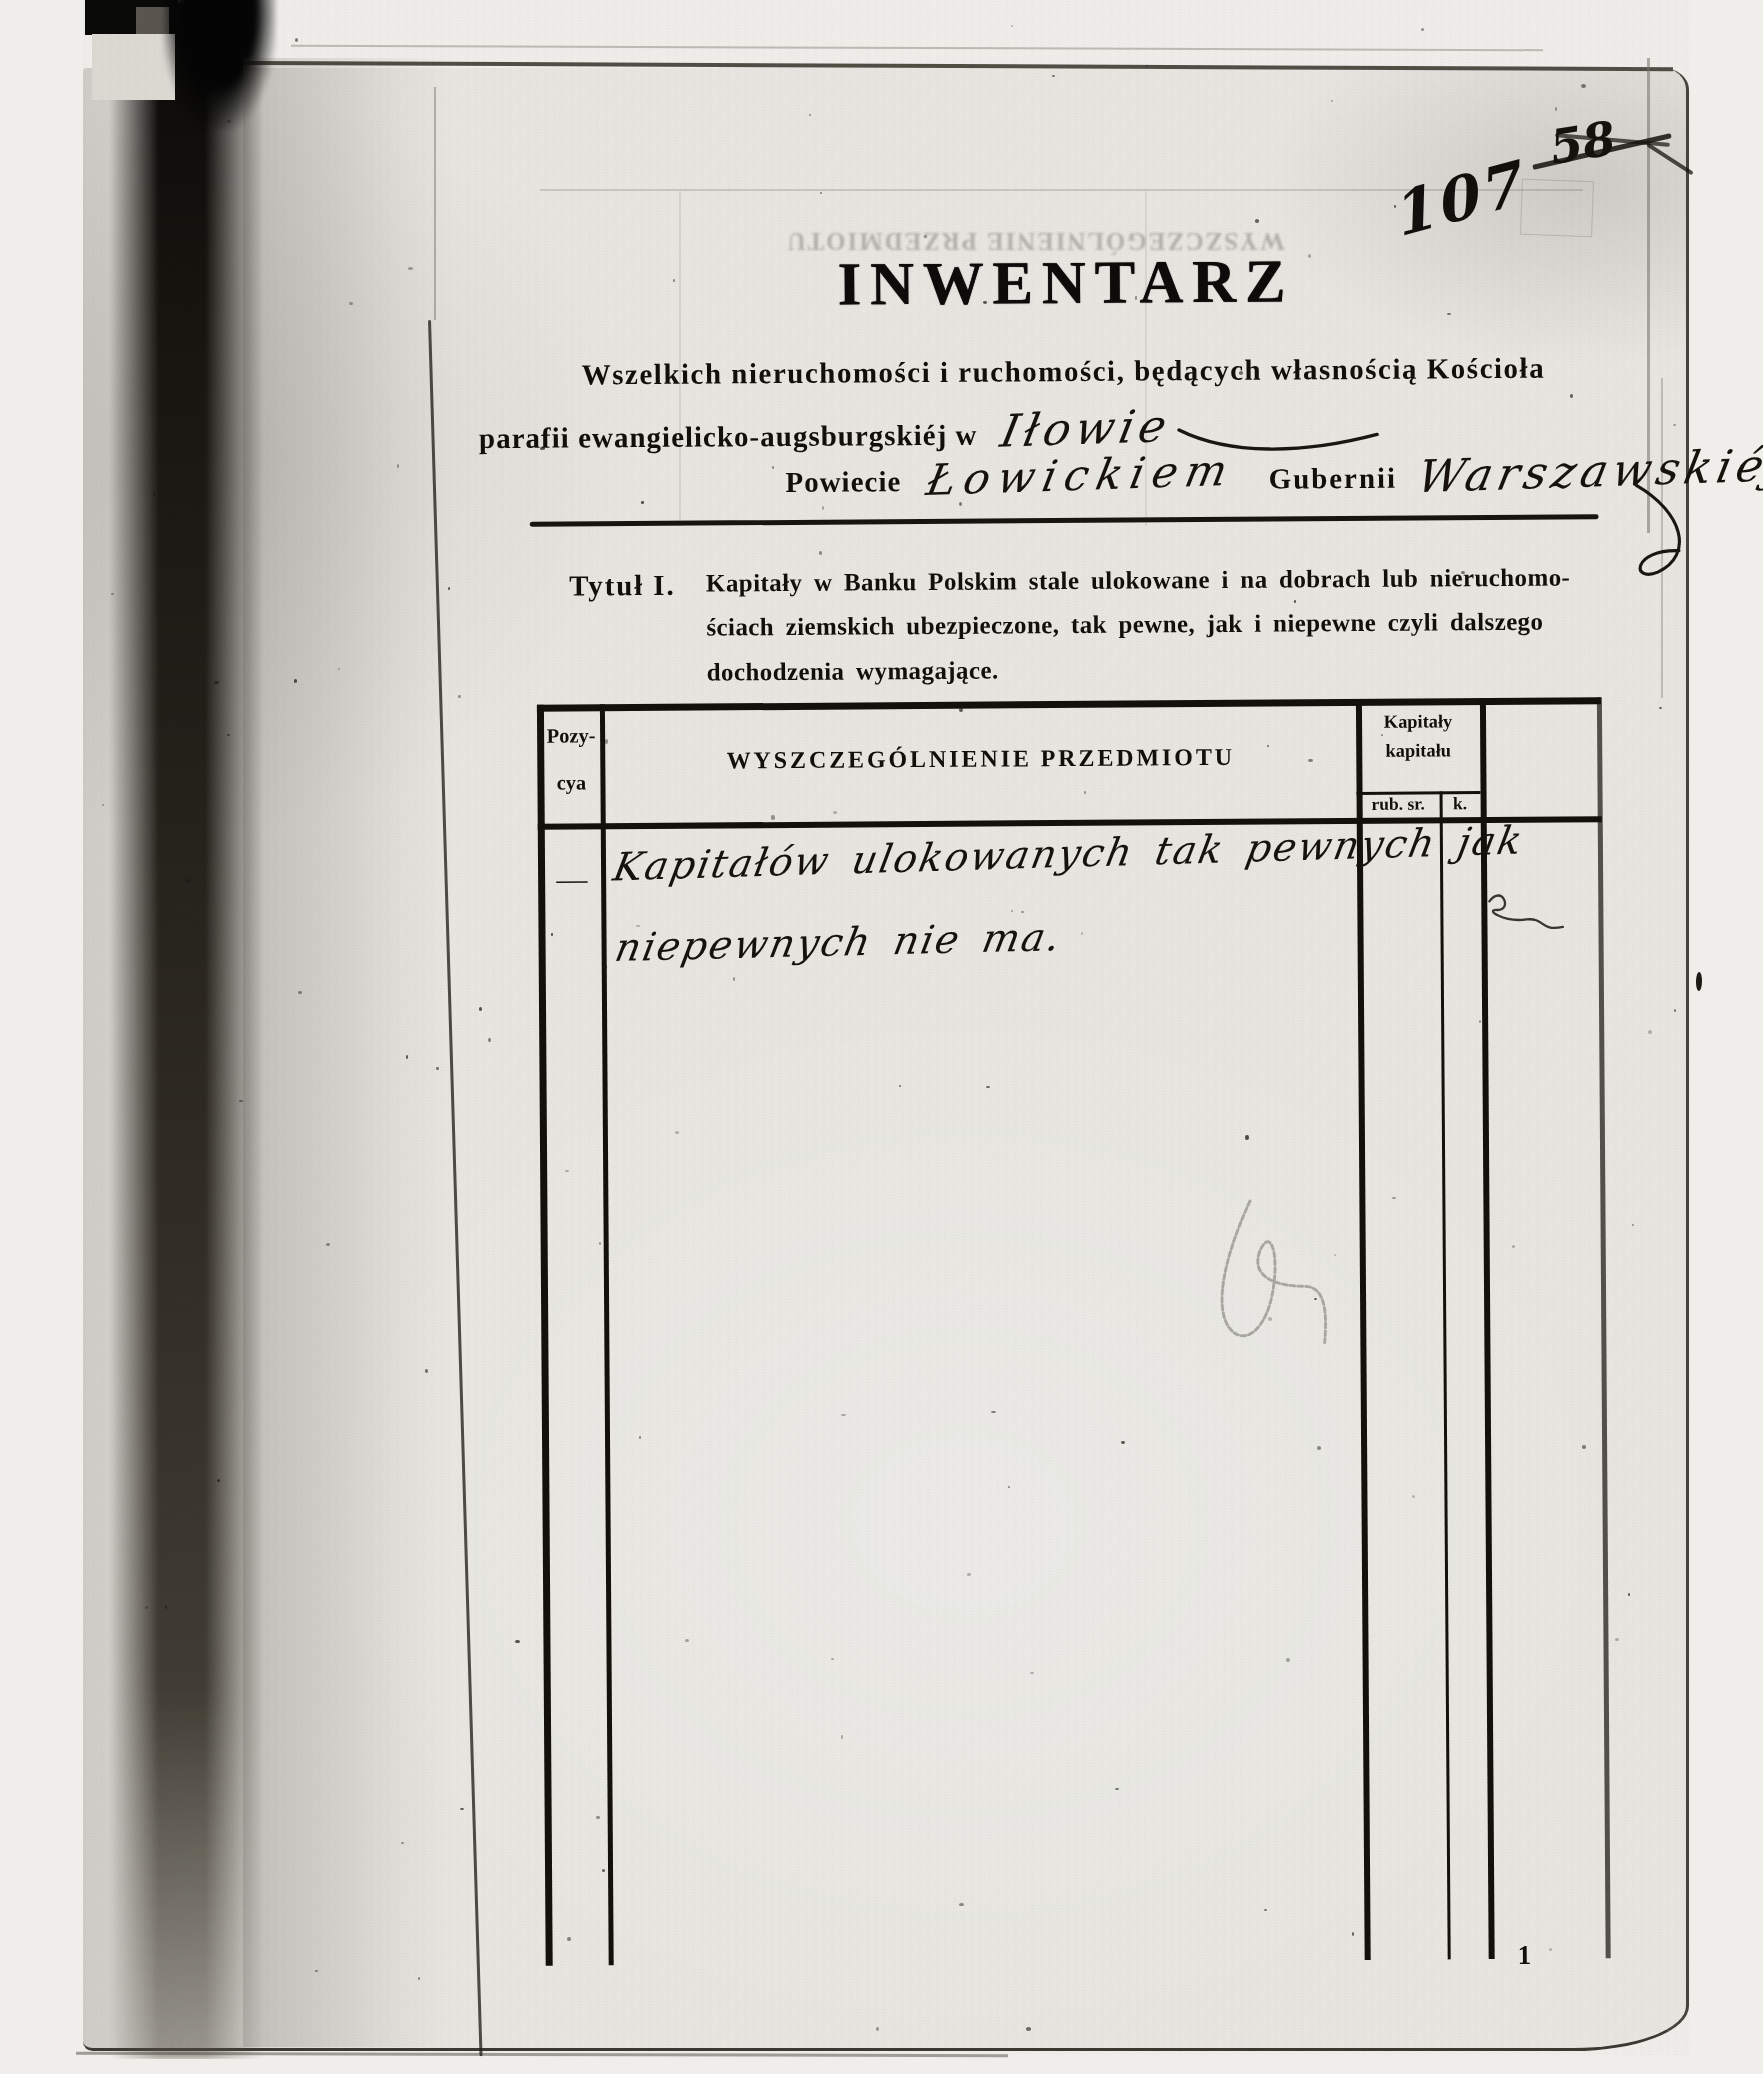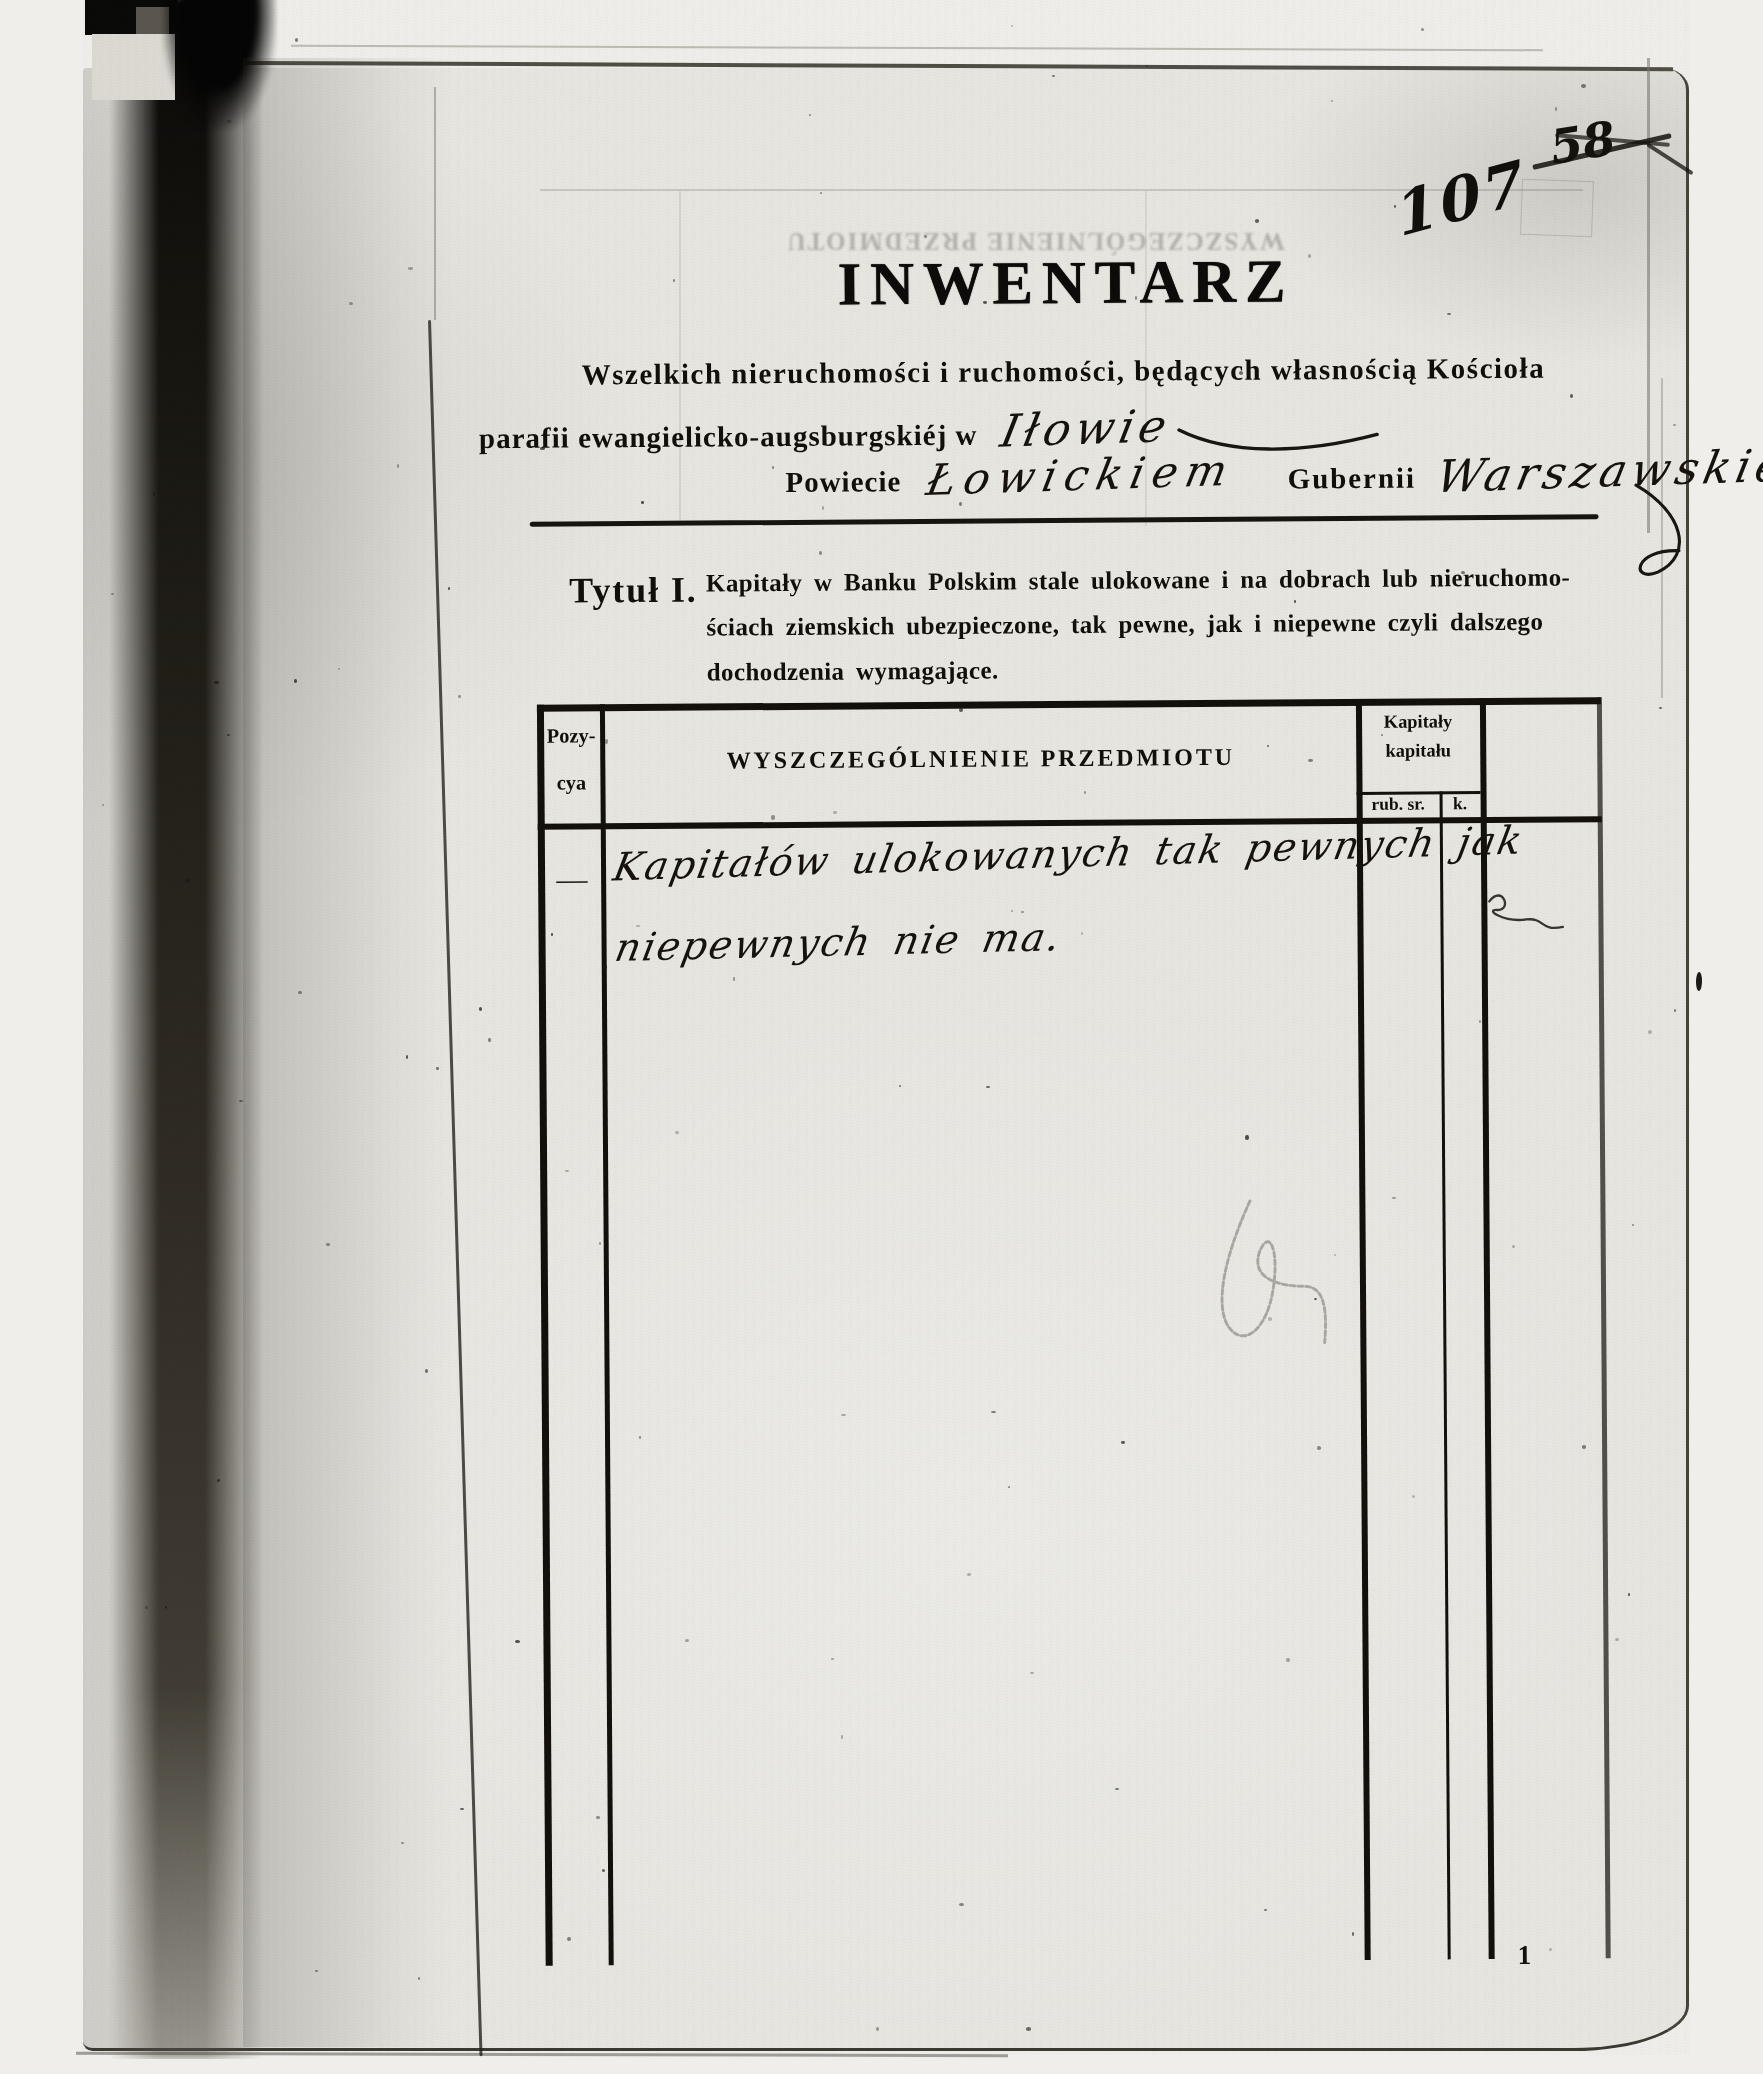--- a/index.html
+++ b/index.html
@@ -52,21 +52,21 @@
   .content{position:absolute;left:532px;top:0;width:1067px;height:2057px;
       transform:rotate(-0.4deg);transform-origin:50% 0;color:#121009;}
   .title{position:absolute;left:0;top:248px;width:1064px;text-align:center;
       font-size:61px;font-weight:bold;letter-spacing:8.7px;color:#0d0c0a;text-shadow:0 0 1px #14120e;}
   .sub1{position:absolute;left:-9.7px;top:355px;width:1077px;text-align:center;
       font-size:29px;font-weight:bold;letter-spacing:1.5px;white-space:nowrap;}
   .subrow{position:absolute;display:flex;align-items:baseline;white-space:nowrap;}
   .printed{font-size:29px;font-weight:bold;letter-spacing:1px;}
   .script{font-size:45px;letter-spacing:4.9px;transform:skewX(-13deg) rotate(-1.5deg);display:inline-block;}
   .rule{position:absolute;left:-5.8px;top:518px;width:1069px;height:4.9px;background:#17150f;border-radius:2.9px;}
-  .sec-label{position:absolute;left:33px;top:566px;font-size:36px;font-weight:bold;letter-spacing:1.9px;}
+  .sec-label{position:absolute;left:33px;top:566px;font-size:29px;font-weight:bold;letter-spacing:1.9px;}
   .para{position:absolute;left:170px;width:912px;font-size:25px;font-weight:bold;
       letter-spacing:0.4px;word-spacing:4.9px;white-space:nowrap;}
 
   
   .tline{position:absolute;background:#14110c;}
   .th{position:absolute;font-weight:bold;text-align:center;color:#12100a;}
   .ink{color:#141109;}
 
   .pagenum{position:absolute;left:972px;top:1943px;font-size:27px;font-weight:bold;}
 
@@ -125,21 +125,21 @@
       <span class="printed">parafii ewangielicko-augsburgskiéj w</span>
       <span class="hw script" style="margin-left:25px;">Iłowie</span>
     </div>
     <svg class="flourish" style="left:640px;top:425px;" width="209" height="33" viewBox="0 0 215 34">
       <path d="M4 6 C 55 32, 130 32, 208 12" stroke-width="3.5"></path>
     </svg>
 
     <div class="subrow" style="left:250px;top:448px;">
       <span class="printed">Powiecie</span>
       <span class="hw script" style="margin-left:27px;letter-spacing:7.8px;font-size:43px;">Łowickiem</span>
-      <span class="printed" style="margin-left:54px;letter-spacing:1.9px;">Gubernii</span>
+      <span class="printed" style="margin-left:35px;letter-spacing:1.9px;">Gubernii</span>
       <span class="hw script" style="margin-left:23px;">Warszawskiéj</span>
     </div>
     <svg class="flourish" style="left:1087px;top:483px;" width="92" height="112" viewBox="0 0 95 115">
       <path d="M14 6 C 62 34, 74 78, 36 96 C 8 107, 10 72, 58 74" stroke-width="3.2"></path>
     </svg>
 
     <div class="rule"></div>
 
     <div class="sec-label">Tytuł I.</div>
     <div class="para" style="top:567px;">Kapitały w Banku Polskim stale ulokowane i na dobrach lub nieruchomo-</div>

